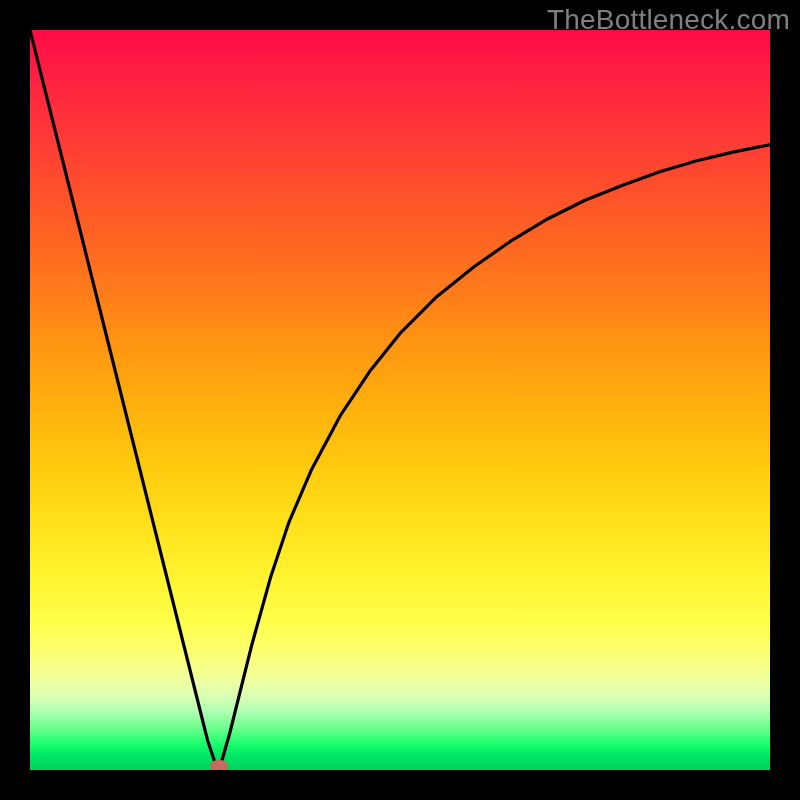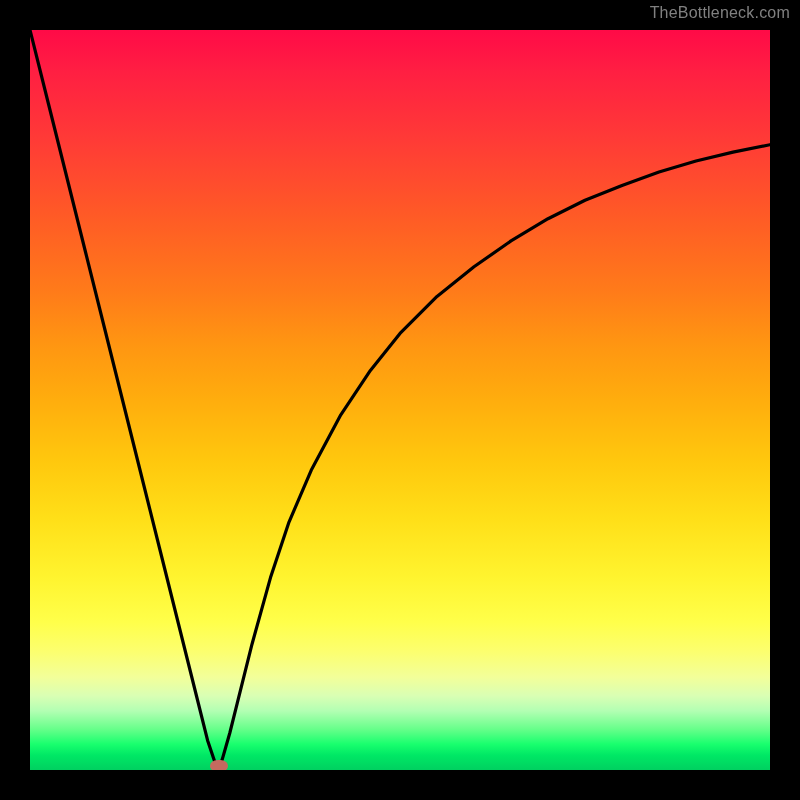--- a/index.html
+++ b/index.html
@@ -15,21 +15,21 @@
     position: relative;
     width: 800px;
     height: 800px;
     background: #000;
   }
   .watermark {
     position: absolute;
     top: 4px;
     right: 10px;
     color: #808080;
-    font-size: 16px;
+    font-size: 28px;
     font-weight: 500;
     letter-spacing: 0.2px;
     z-index: 10;
   }
   .plot-area {
     position: absolute;
     left: 30px;
     top: 30px;
     width: 740px;
     height: 740px;

